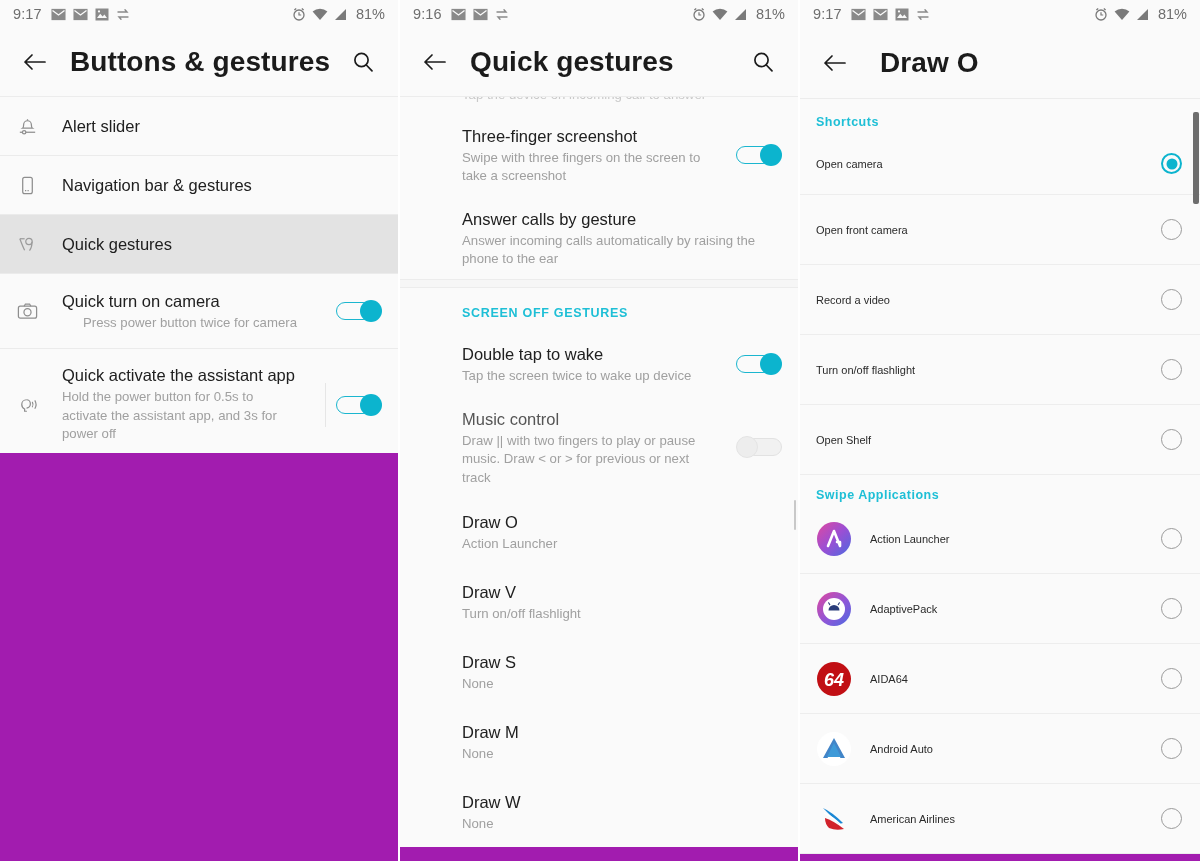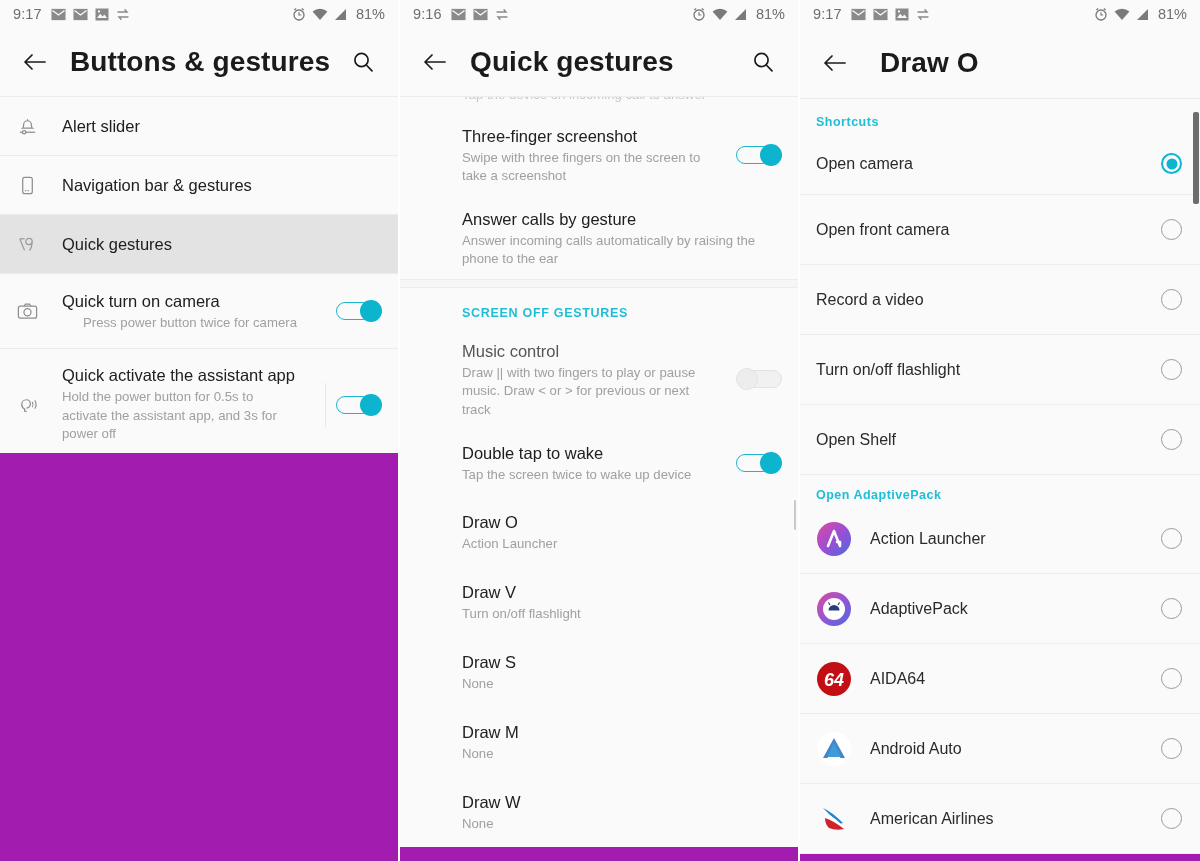--- a/index.html
+++ b/index.html
@@ -99,21 +99,21 @@
     font-size: 13.2px; color: #c9c9c9; position: absolute;
     top: -10px; left: 62px; white-space: nowrap;
   }
 
   
   .radio-row {
     display: flex; align-items: center; min-height: 70px;
     padding: 0 18px 0 16px; cursor: pointer;
     border-bottom: 1px solid #ededed;
   }
-  .radio-label { flex: 1; font-size: 16px; color: #2a2a2a; }
+  .radio-label { flex: 1; font-size: 11px; color: #2a2a2a; }
   .radio-label.app { margin-left: 18px; }
   .radio {
     width: 21px; height: 21px; border-radius: 50%;
     border: 1.6px solid #9a9a9a; flex-shrink: 0;
     position: relative;
   }
   .radio.on { border-color: #0cb4ce; border-width: 2px; }
   .radio.on::after {
     content: ""; position: absolute; left: 50%; top: 50%;
     width: 11px; height: 11px; border-radius: 50%;
@@ -345,37 +345,37 @@
         <span class="row-text">
           <span class="row-title" style="display:block;">Answer calls by gesture</span>
           <span class="row-sub wide" style="display:block; max-width:332px;">Answer incoming calls automatically by raising the phone to the ear</span>
         </span>
       </div>
 
       <div class="block-sep"></div>
 
       <div class="section-head caps" style="padding-left:62px;">SCREEN OFF GESTURES</div>
 
+      <div class="row" style="min-height:68px; padding-left:62px; padding-right:16px;">
+        <span class="row-text">
+          <span class="row-title" style="display:block;">Double tap to wake</span>
+          <span class="row-sub wide" style="display:block; max-width:280px;">Tap the screen twice to wake up device</span>
+        </span>
+        <span class="toggle">
+          <span class="track"></span>
+          <span class="knob"></span>
+        </span>
+      </div>
+
       <div class="row" style="min-height:84px; padding-left:62px; padding-right:16px;">
         <span class="row-text">
           <span class="row-title muted" style="display:block; color:#555;">Music control</span>
           <span class="row-sub wide" style="display:block; max-width:256px;">Draw || with two fingers to play or pause music. Draw &lt; or &gt; for previous or next track</span>
         </span>
         <span class="toggle off">
-          <span class="track"></span>
-          <span class="knob"></span>
-        </span>
-      </div>
-
-      <div class="row" style="min-height:68px; padding-left:62px; padding-right:16px;">
-        <span class="row-text">
-          <span class="row-title" style="display:block;">Double tap to wake</span>
-          <span class="row-sub wide" style="display:block; max-width:280px;">Tap the screen twice to wake up device</span>
-        </span>
-        <span class="toggle">
           <span class="track"></span>
           <span class="knob"></span>
         </span>
       </div>
 
       <div class="row" style="min-height:70px; padding-left:62px;">
         <span class="row-text">
           <span class="row-title" style="display:block;">Draw O</span>
           <span class="row-sub" style="display:block;">Action Launcher</span>
         </span>
@@ -485,21 +485,21 @@
       <div class="radio-row">
         <span class="radio-label">Turn on/off flashlight</span>
         <span class="radio"></span>
       </div>
 
       <div class="radio-row">
         <span class="radio-label">Open Shelf</span>
         <span class="radio"></span>
       </div>
 
-      <div class="section-head" style="padding:13px 16px 2px 16px;">Open AdaptivePack</div>
+      <div class="section-head" style="padding:13px 16px 2px 16px;">Swipe Applications</div>
 
       <div class="radio-row">
         <span class="app-icon">
           <svg width="36" height="36" viewBox="0 0 36 36">
             <defs>
                 <linearGradient id="alg" x1="0" y1="0" x2="1" y2="1">
                   <stop offset="0" stop-color="#e0489f"></stop>
                   <stop offset="0.5" stop-color="#9b4fd4"></stop>
                   <stop offset="1" stop-color="#4a6ae0"></stop>
                 </linearGradient>

